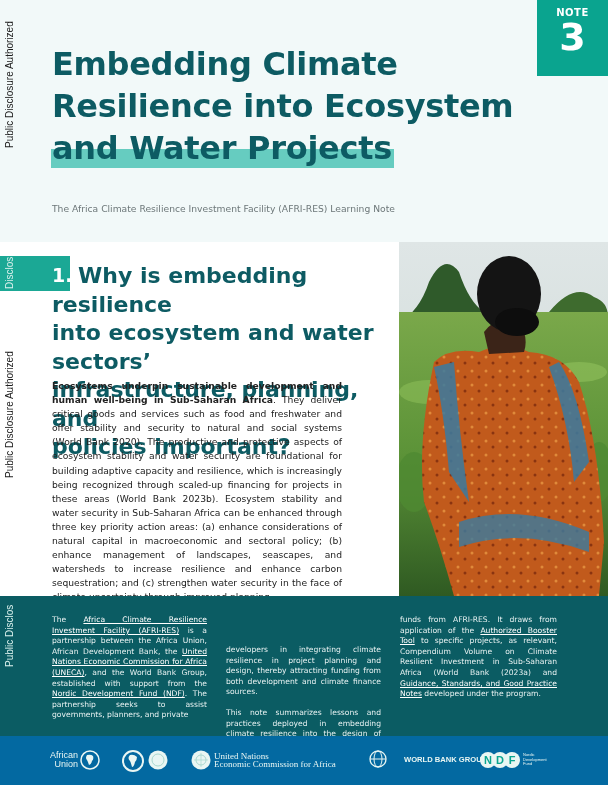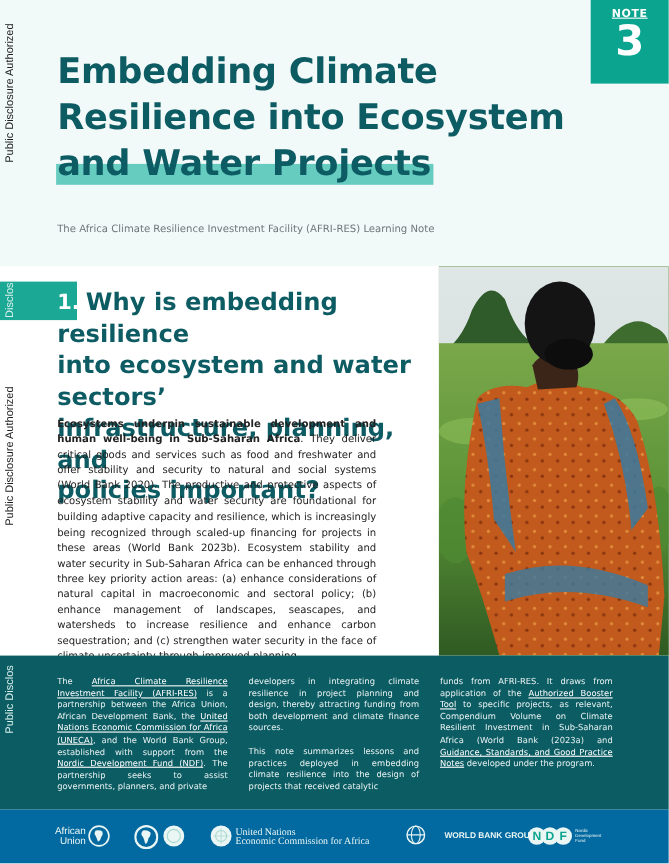--- a/index.html
+++ b/index.html
@@ -1,21 +1,21 @@
 <!DOCTYPE html>
 <html><head>
   <meta charset="utf-8">
   <style>
     * { box-sizing: border-box; margin: 0; padding: 0; }
     html, body { width: 608px; height: 785px; overflow: hidden; }
     body { font-family: "DejaVu Sans", sans-serif; background: #f3f9f9; position: relative; }
 
     .header { position: absolute; left: 0; top: 0; width: 608px; height: 242px; background: #f2f9f9; }
     .note-badge { position: absolute; left: 537px; top: 0; width: 71px; height: 76px; background: #0aa48f; color: #fff; text-align: center; }
-    .note-label { display: block; font-family: "DejaVu Sans", sans-serif; font-weight: bold; font-size: 10px; margin-top: 7px; letter-spacing: 0.5px; text-decoration: underline; }
+    .note-label { display: block; font-family: "DejaVu Sans", sans-serif; font-weight: bold; font-size: 10px; margin-top: 7px; letter-spacing: 0.5px; }
     .note-num { display: block; font-family: "DejaVu Sans", sans-serif; font-weight: bold; font-size: 38px; line-height: 38px; margin-top: 0px; }
 
     .title { position: absolute; left: 52px; top: 43px; width: 480px; font-family: "DejaVu Sans", sans-serif; font-weight: bold; font-size: 32px; line-height: 42px; color: #0d5b63; letter-spacing: -0.3px; }
     .title .line { display: block; white-space: nowrap; position: relative; }
     .title .hl { position: relative; display: inline-block; }
     .title .hl::before { content: ""; position: absolute; left: -1px; right: -2px; top: 22px; height: 19px; background: #66ccc0; z-index: 0; }
     .title .hl span { position: relative; z-index: 1; }
 
     .subtitle { position: absolute; left: 52px; top: 203px; font-family: "DejaVu Sans", sans-serif; font-size: 9.2px; color: #6d7779; white-space: nowrap; }
 
@@ -30,21 +30,21 @@
     .body-text { position: absolute; left: 52px; top: 379px; width: 290px; font-family: "DejaVu Sans", sans-serif; font-size: 9.2px; line-height: 14.1px; color: #222; text-align: justify; }
     .body-text b { font-weight: bold; }
 
     .photo { position: absolute; left: 399px; top: 242px; width: 209px; height: 354px; overflow: hidden; background: #5d8f3c; }
 
     .info-band { position: absolute; left: 0; top: 596px; width: 608px; height: 140px; background: #0b5c63; }
     .info-col { position: absolute; top: 19px; font-family: "DejaVu Sans", sans-serif; font-size: 7.6px; line-height: 10.6px; color: #e8f2f2; text-align: justify; }
     .info-col a { color: #ffffff; text-decoration: underline; }
     .info-col p + p { margin-top: 10px; }
     .col1 { left: 52px; width: 155px; }
-    .col2 { left: 226px; width: 155px; }
+    .col2 { left: 226px; width: 155px; margin-top: 30px; }
     .col3 { left: 400px; width: 157px; }
 
     .logo-band { position: absolute; left: 0; top: 736px; width: 608px; height: 49px; background: #0369a1; }
     .logo { position: absolute; top: 14px; color: #e9f6f3; display: flex; align-items: center; }
     .au-text { font-family: "Liberation Sans", sans-serif; font-size: 9px; line-height: 9px; text-align: right; margin-right: 2px; }
     .uneca-text { font-family: "Liberation Serif", serif; font-size: 9px; line-height: 8.5px; margin-left: 3px; }
     .wbg-text { font-family: "Liberation Sans", sans-serif; font-weight: bold; font-size: 7.6px; margin-left: 17px; }
     .ndf-text { font-family: "Liberation Sans", sans-serif; font-size: 4px; line-height: 4.5px; margin-left: 3px; }
   </style>
 </head>

